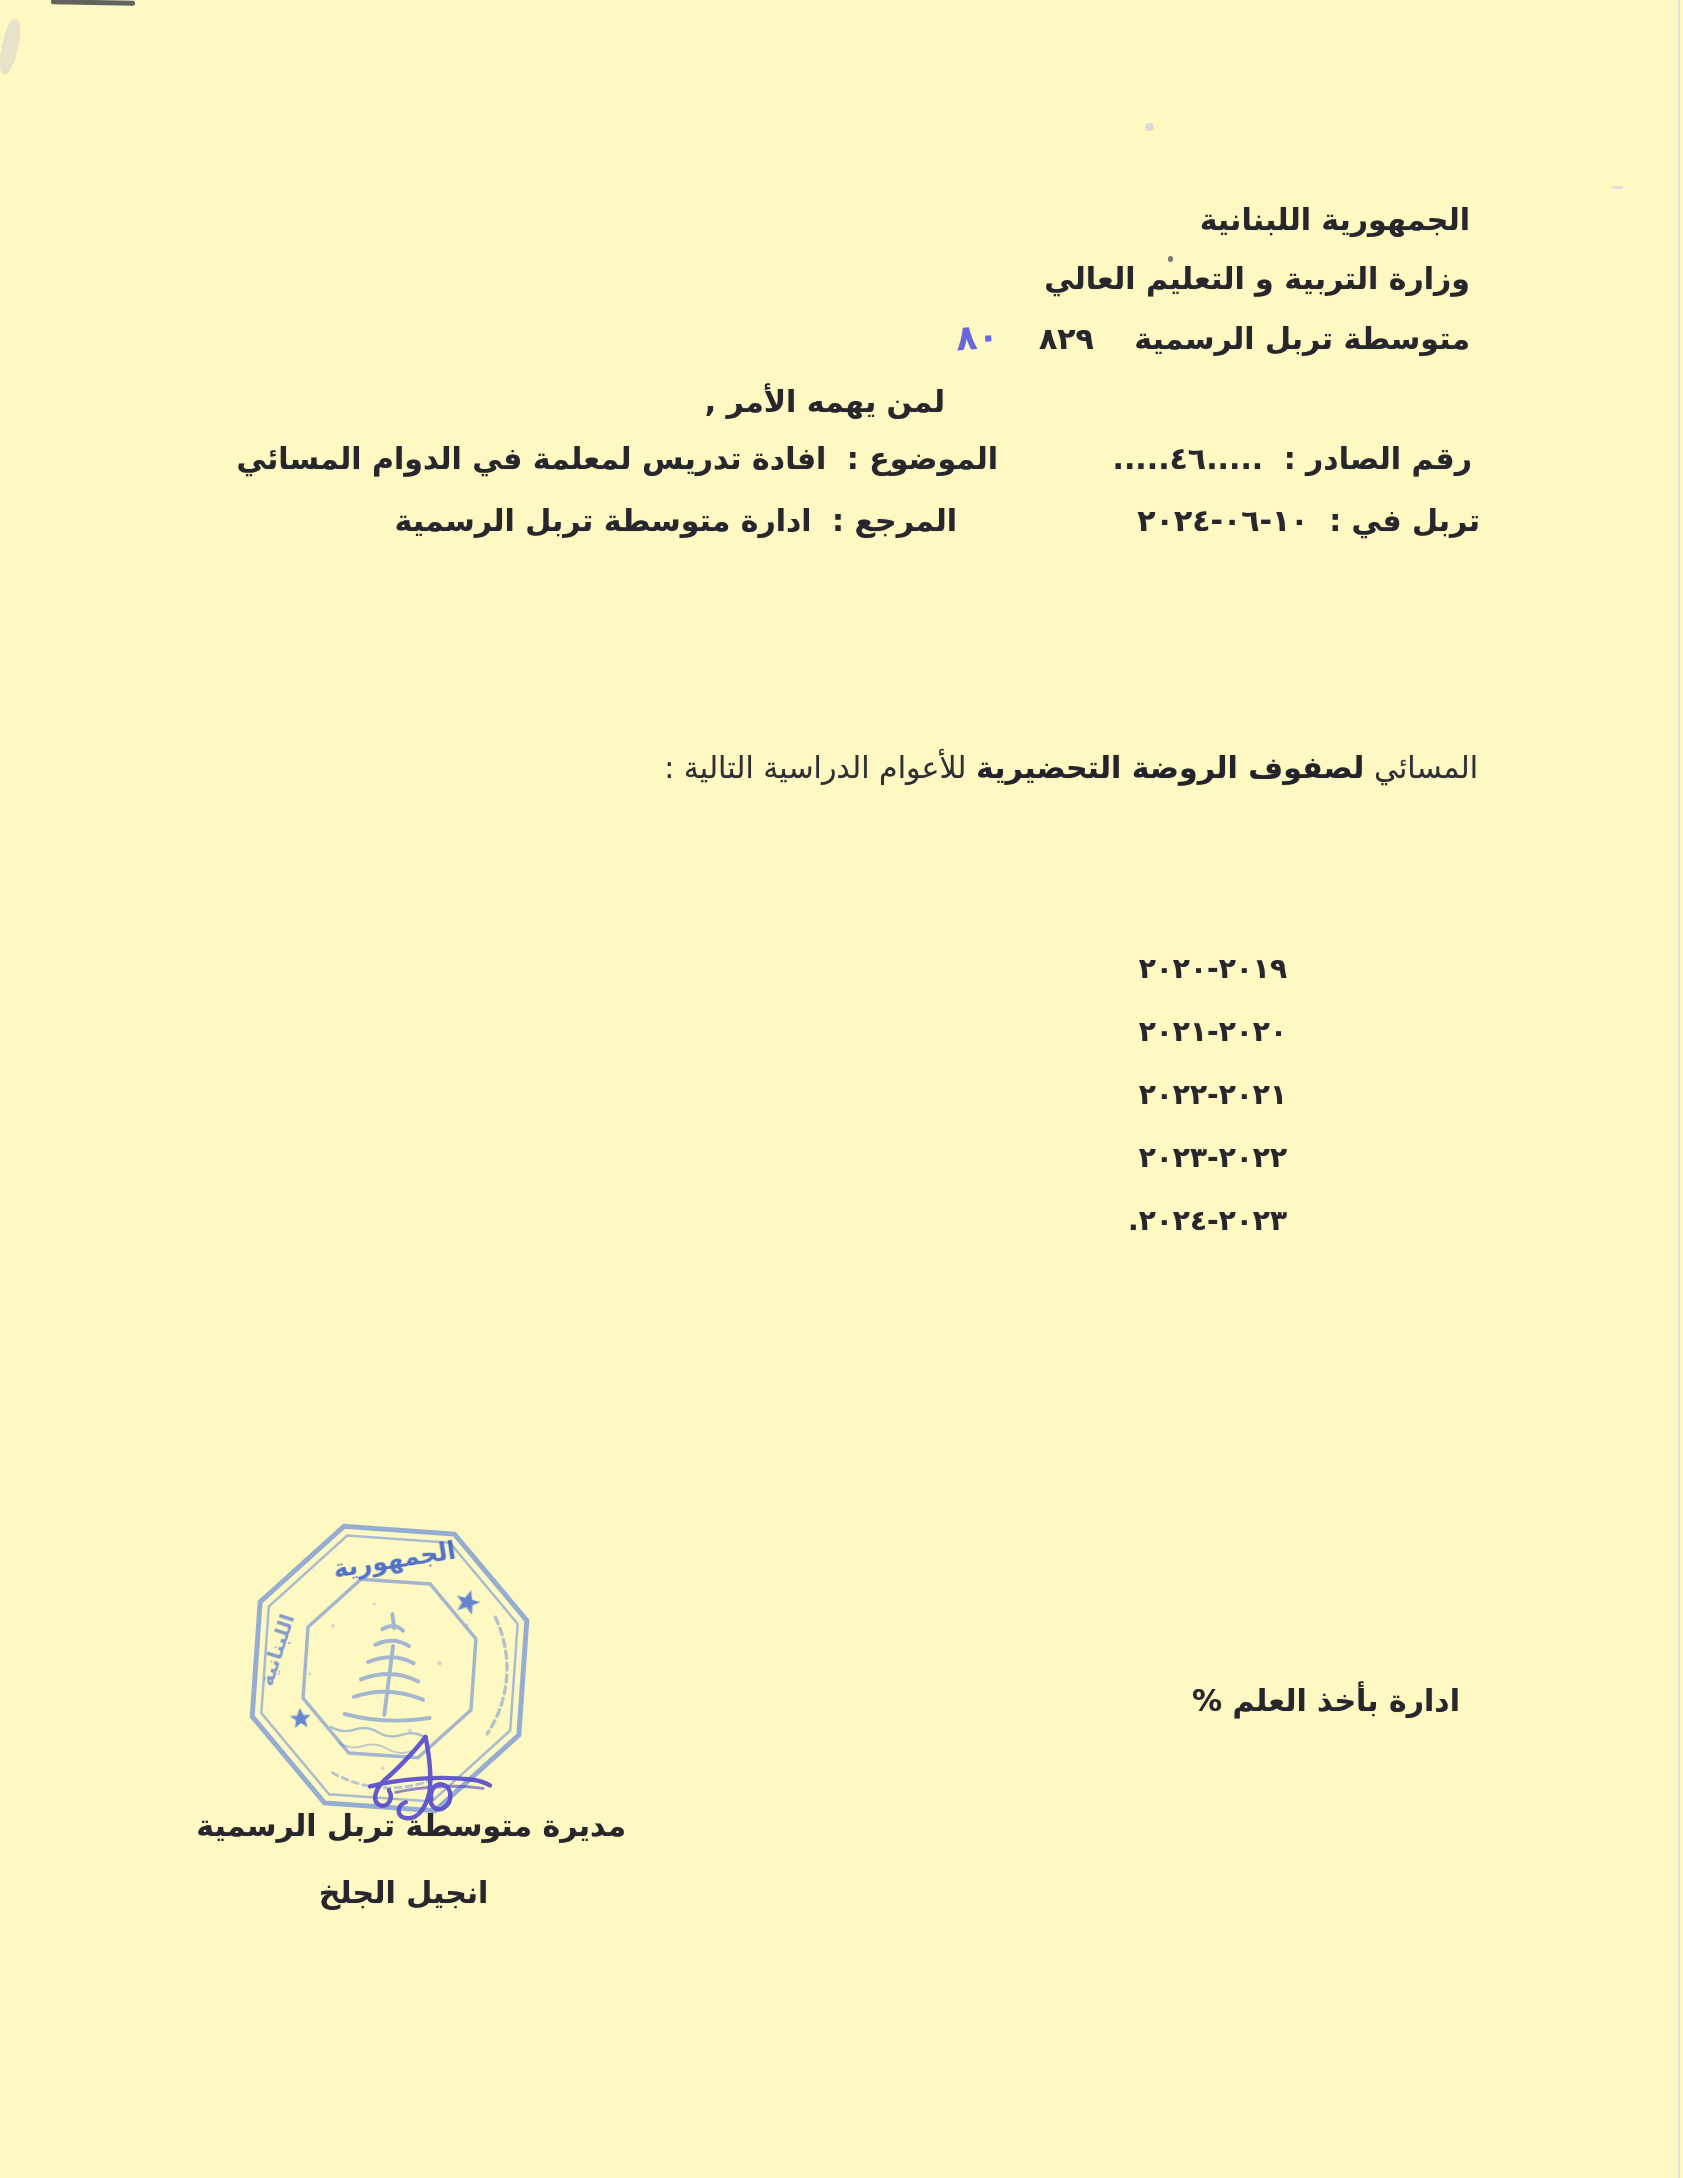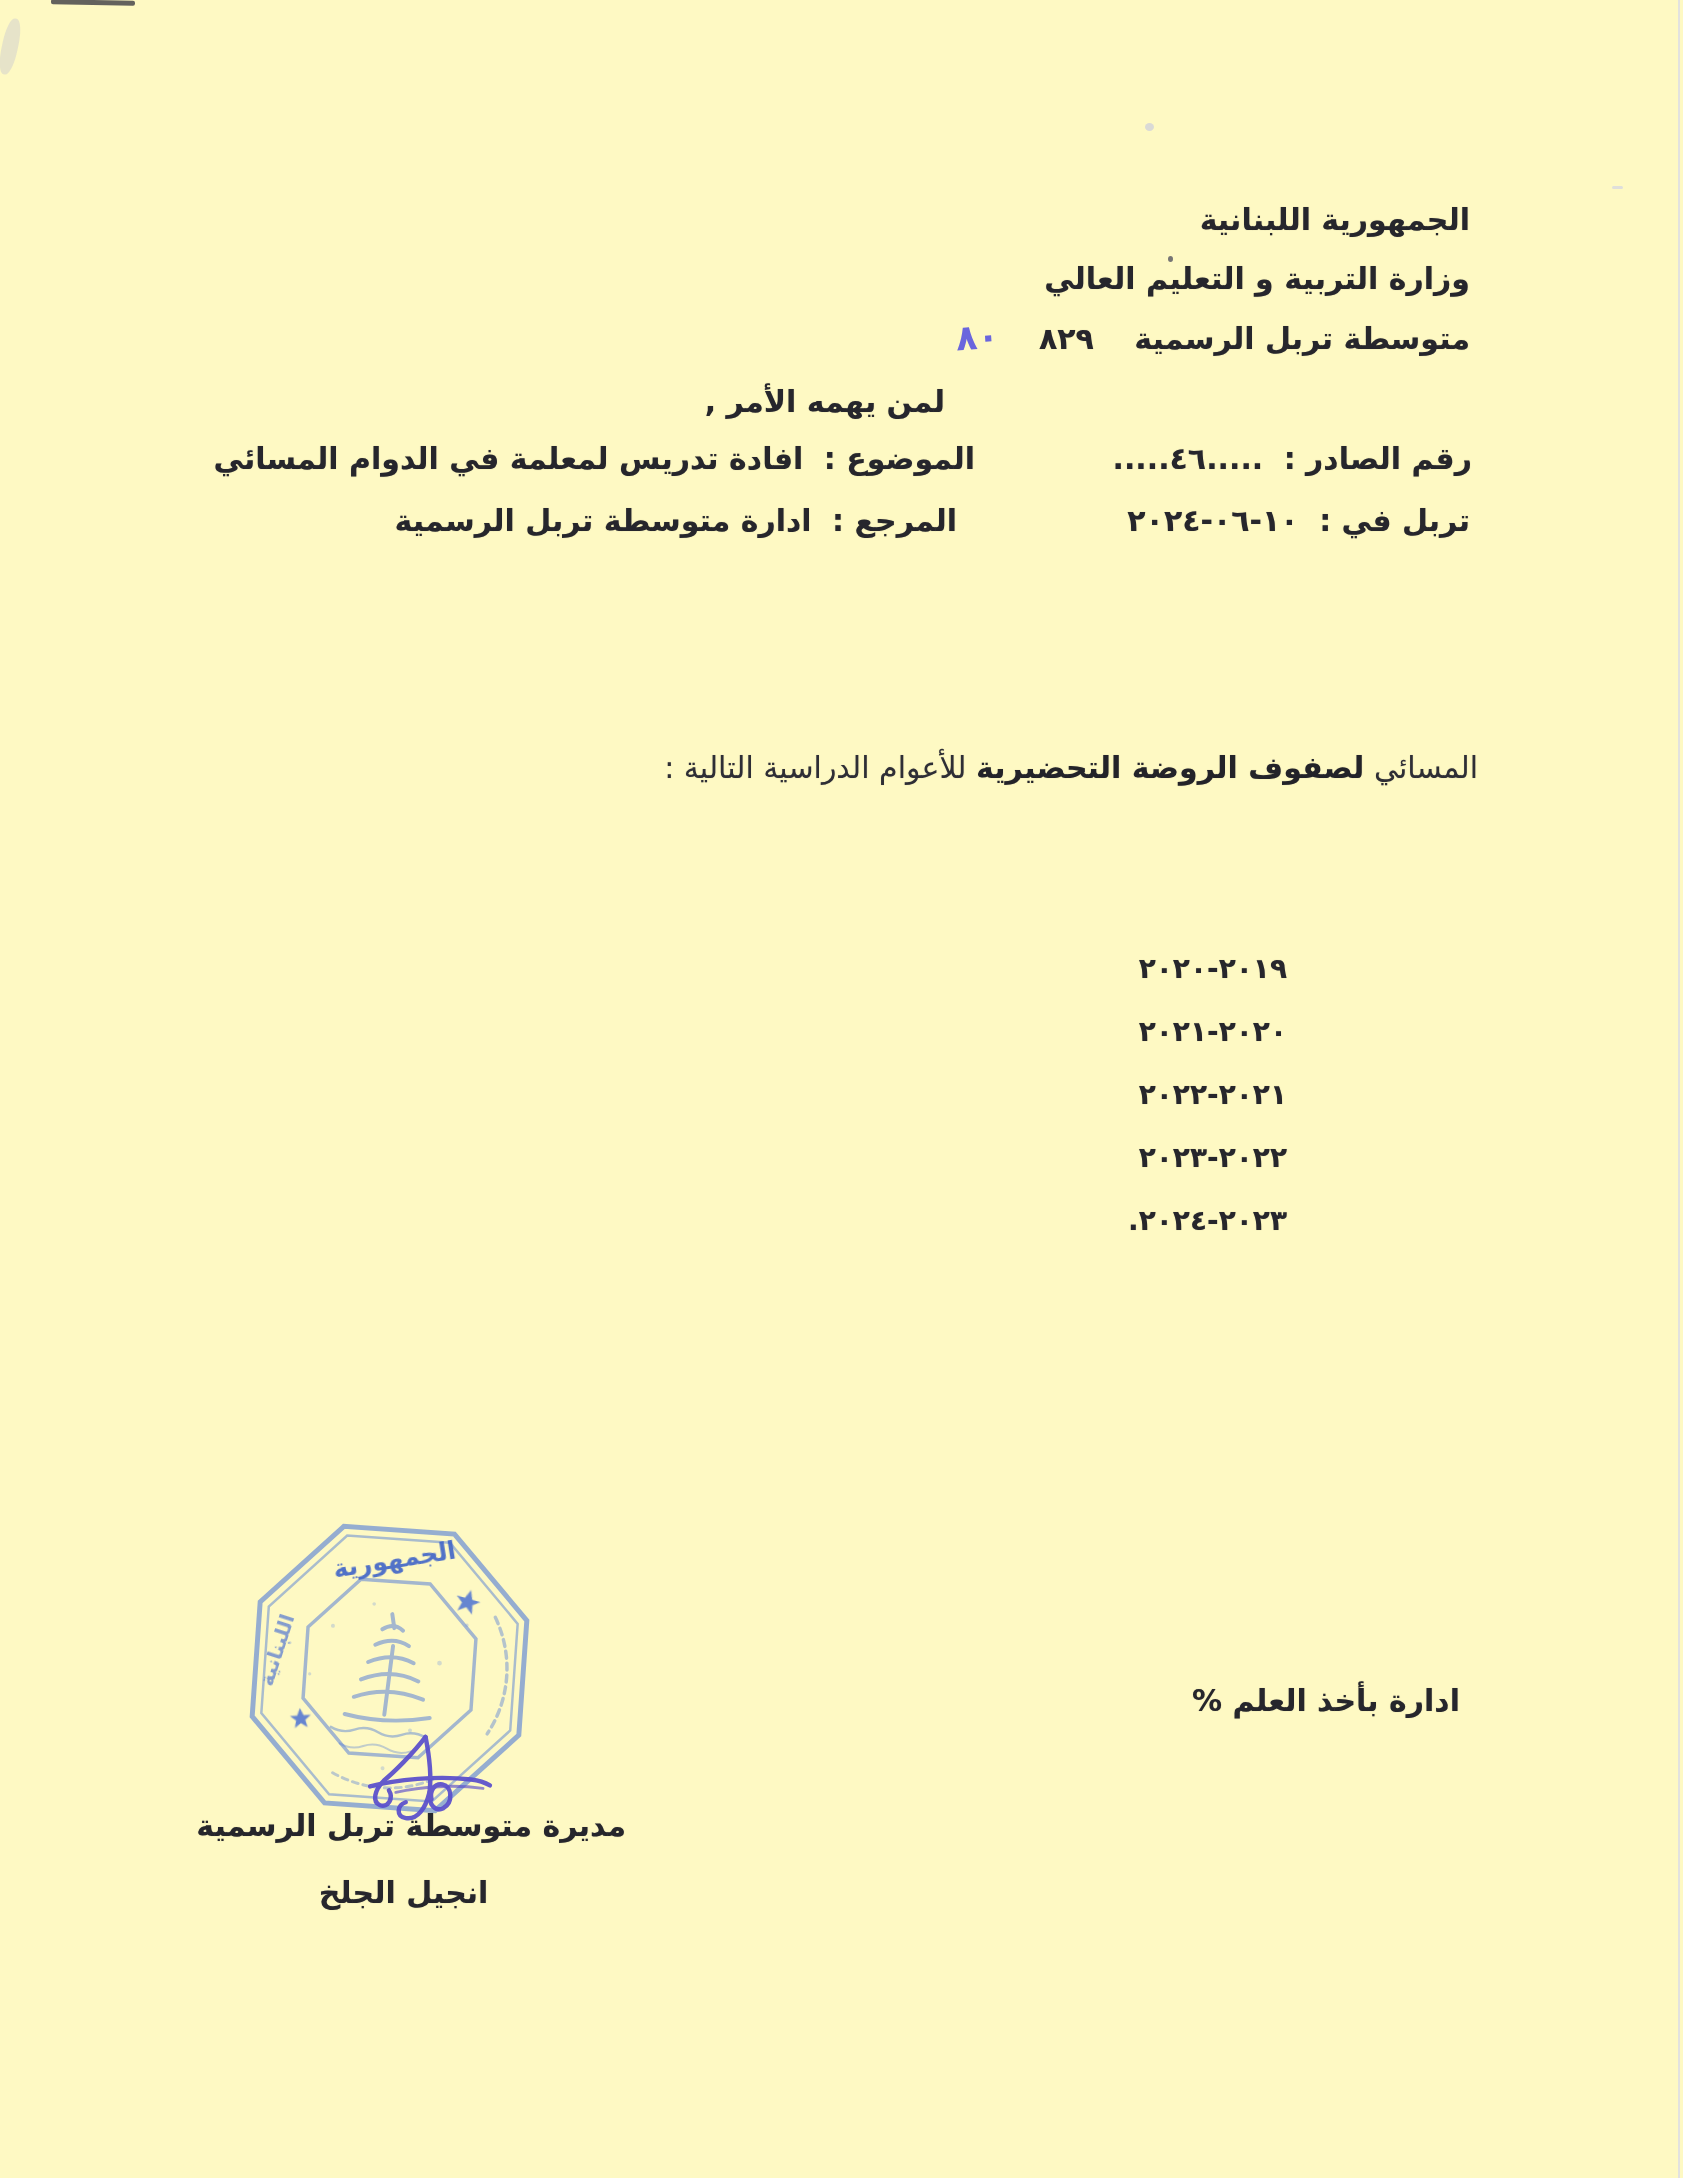--- a/index.html
+++ b/index.html
@@ -24,22 +24,22 @@
     color:#6a66dd;font-size:35px;font-weight:600;
     transform:rotate(-4deg);letter-spacing:2px;
     text-shadow:none;
   }
 
   .salutation{right:738px;top:384px;font-size:30px;font-weight:bold;}
 
   .meta{font-size:30px;font-weight:bold;}
   .meta .lbl{margin-left:10px;}
   .m-issue{right:211px;top:441px;}
-  .m-date{right:213px;top:503px;}
-  .m-subject{right:708px;top:441px;text-align:right;}
+  .m-date{right:203px;top:503px;}
+  .m-subject{right:685px;top:441px;text-align:right;}
   .m-reference{right:726px;top:503px;}
 
   .body1{right:166px;top:688px;font-size:30px;color:#2e2e35;}
   .body2{right:205px;top:750px;font-size:30px;color:#2e2e35;}
   .body2 .mid{font-weight:bold;color:#232329;}
 
   .years{right:396px;top:937px;text-align:right;font-weight:bold;font-size:28px;letter-spacing:3px;}
   .years .yr{height:63px;line-height:63px;}
 
   .note{right:223px;top:1683px;font-size:30px;font-weight:bold;}

